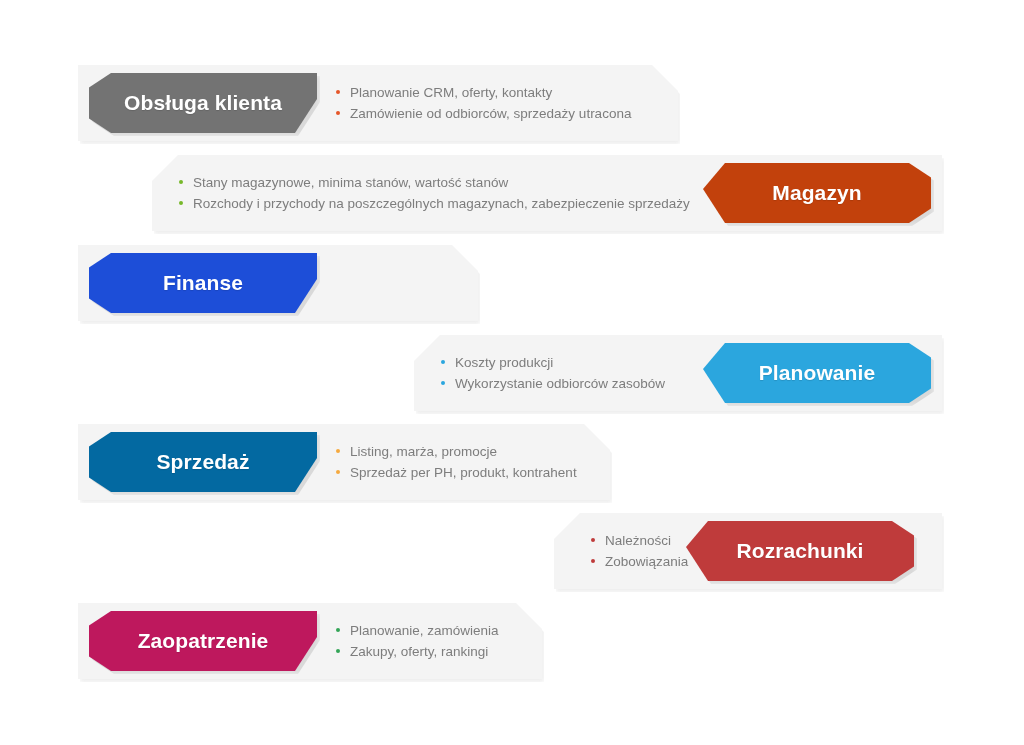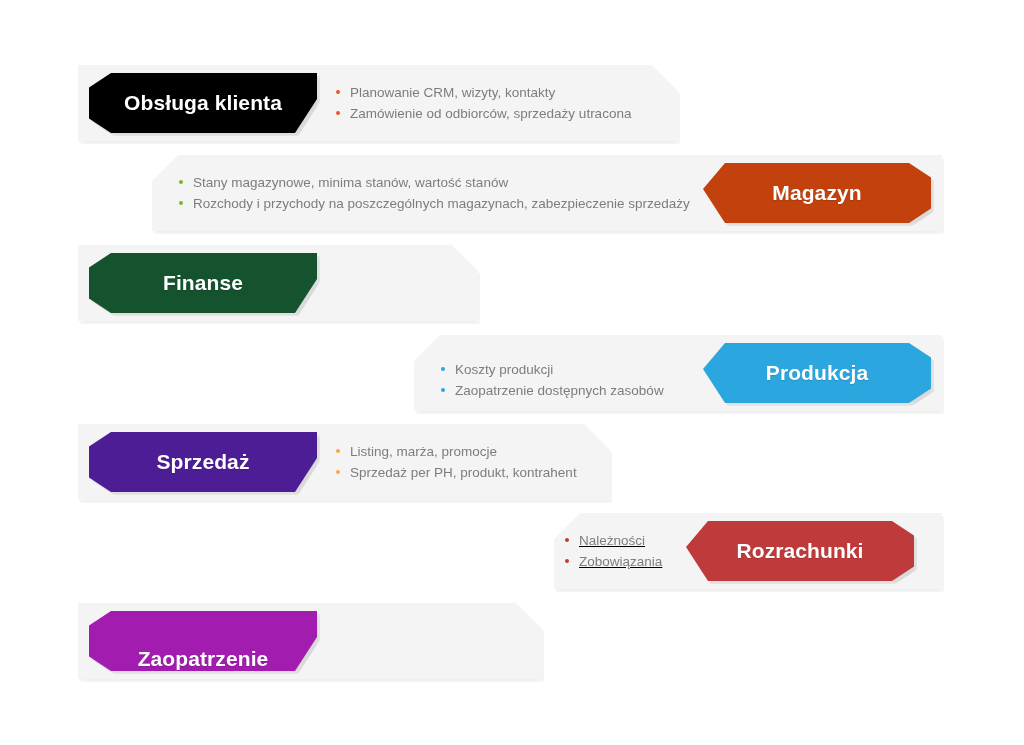--- a/index.html
+++ b/index.html
@@ -149,26 +149,26 @@
 [data-name="module-row-sprzedaz"] .bullets li::before{background:#f5a93f;}
 [data-name="module-row-rozrachunki"] .bullets li::before{background:#bf3b3b;}
 [data-name="module-row-zaopatrzenie"] .bullets li::before{background:#33a457;}</style></head>
 <body>
 
 <div id="diagram" data-name="erp-modules-diagram">
     <div class="row dir-right" data-name="module-row-obsluga-klienta" style="left: 78px; top: 65px; width: 600px;">
       <div class="sheet-shadow" data-name="row-panel-shadow"></div>
       <div class="sheet" data-name="row-panel"></div>
       <ul class="bullets" data-name="module-bullet-list" style="left: 258px;">
-        <li data-name="module-bullet-item" style="--dot: #e55628;">Planowanie CRM, wizyty, kontakty</li>
+        <li data-name="module-bullet-item" style="--dot: #e55628;">Planowanie CRM, oferty, kontakty</li>
         <li data-name="module-bullet-item" style="--dot: #e55628;">Zamówienie od odbiorców, sprzedaży utracona</li>
       </ul>
       <div class="banner-wrap" data-name="module-banner-obsluga-klienta" style="left: 11px; width: 228px;">
         <div class="banner-shadow" data-name="banner-shadow"></div>
-        <div class="banner" data-name="banner-shape" style="background: #000000;">
+        <div class="banner" data-name="banner-shape" style="background: #737373;">
           <span class="banner-label" data-name="banner-label">Obsługa klienta</span>
         </div>
       </div>
     </div>
     <div class="row dir-left" data-name="module-row-magazyn" style="left: 152px; top: 155px; width: 790px;">
       <div class="sheet-shadow" data-name="row-panel-shadow"></div>
       <div class="sheet" data-name="row-panel"></div>
       <ul class="bullets" data-name="module-bullet-list" style="left: 27px;">
         <li data-name="module-bullet-item" style="--dot: #76b82a;">Stany magazynowe, minima stanów, wartość stanów</li>
         <li data-name="module-bullet-item" style="--dot: #76b82a;">Rozchody i przychody na poszczególnych magazynach, zabezpieczenie sprzedaży</li>
@@ -178,70 +178,74 @@
         <div class="banner" data-name="banner-shape" style="background: #c2410c;">
           <span class="banner-label" data-name="banner-label">Magazyn</span>
         </div>
       </div>
     </div>
     <div class="row dir-right" data-name="module-row-finanse" style="left: 78px; top: 245px; width: 400px;">
       <div class="sheet-shadow" data-name="row-panel-shadow"></div>
       <div class="sheet" data-name="row-panel"></div>
       <div class="banner-wrap" data-name="module-banner-finanse" style="left: 11px; width: 228px;">
         <div class="banner-shadow" data-name="banner-shadow"></div>
-        <div class="banner" data-name="banner-shape" style="background: #14532d;">
+        <div class="banner" data-name="banner-shape" style="background: #1d4ed8;">
           <span class="banner-label" data-name="banner-label">Finanse</span>
         </div>
       </div>
     </div>
     <div class="row dir-left" data-name="module-row-produkcja" style="left: 414px; top: 335px; width: 528px;">
       <div class="sheet-shadow" data-name="row-panel-shadow"></div>
       <div class="sheet" data-name="row-panel"></div>
-      <ul class="bullets" data-name="module-bullet-list" style="left: 27px; margin-top: 7px;">
+      <ul class="bullets" data-name="module-bullet-list" style="left: 27px;">
         <li data-name="module-bullet-item" style="--dot: #2ba6de;">Koszty produkcji</li>
-        <li data-name="module-bullet-item" style="--dot: #2ba6de;">Zaopatrzenie dostępnych zasobów</li>
+        <li data-name="module-bullet-item" style="--dot: #2ba6de;">Wykorzystanie odbiorców zasobów</li>
       </ul>
       <div class="banner-wrap" data-name="module-banner-produkcja" style="left: 289px; width: 228px;">
         <div class="banner-shadow" data-name="banner-shadow"></div>
         <div class="banner" data-name="banner-shape" style="background: rgb(43, 166, 222);">
-          <span class="banner-label" data-name="banner-label">Produkcja</span>
+          <span class="banner-label" data-name="banner-label">Planowanie</span>
         </div>
       </div>
     </div>
     <div class="row dir-right" data-name="module-row-sprzedaz" style="left: 78px; top: 424px; width: 532px;">
       <div class="sheet-shadow" data-name="row-panel-shadow"></div>
       <div class="sheet" data-name="row-panel"></div>
       <ul class="bullets" data-name="module-bullet-list" style="left: 258px;">
         <li data-name="module-bullet-item" style="--dot: #f5a93f;">Listing, marża, promocje</li>
         <li data-name="module-bullet-item" style="--dot: #f5a93f;">Sprzedaż per PH, produkt, kontrahent</li>
       </ul>
       <div class="banner-wrap" data-name="module-banner-sprzedaz" style="left: 11px; width: 228px;">
         <div class="banner-shadow" data-name="banner-shadow"></div>
-        <div class="banner" data-name="banner-shape" style="background: #4c1d95;">
+        <div class="banner" data-name="banner-shape" style="background: #0369a1;">
           <span class="banner-label" data-name="banner-label">Sprzedaż</span>
         </div>
       </div>
     </div>
     <div class="row dir-left" data-name="module-row-rozrachunki" style="left: 554px; top: 513px; width: 388px;">
       <div class="sheet-shadow" data-name="row-panel-shadow"></div>
       <div class="sheet" data-name="row-panel"></div>
-      <ul class="bullets" data-name="module-bullet-list" style="left: 11px; text-decoration: underline;">
+      <ul class="bullets" data-name="module-bullet-list" style="left: 37px;">
         <li data-name="module-bullet-item" style="--dot: #bf3b3b;">Należności</li>
         <li data-name="module-bullet-item" style="--dot: #bf3b3b;">Zobowiązania</li>
       </ul>
       <div class="banner-wrap" data-name="module-banner-rozrachunki" style="left: 132px; width: 228px;">
         <div class="banner-shadow" data-name="banner-shadow"></div>
         <div class="banner" data-name="banner-shape" style="background: rgb(191, 59, 59);">
           <span class="banner-label" data-name="banner-label">Rozrachunki</span>
         </div>
       </div>
     </div>
     <div class="row dir-right" data-name="module-row-zaopatrzenie" style="left: 78px; top: 603px; width: 464px;">
       <div class="sheet-shadow" data-name="row-panel-shadow"></div>
       <div class="sheet" data-name="row-panel"></div>
+      <ul class="bullets" data-name="module-bullet-list" style="left: 258px;">
+        <li data-name="module-bullet-item" style="--dot: #33a457;">Planowanie, zamówienia</li>
+        <li data-name="module-bullet-item" style="--dot: #33a457;">Zakupy, oferty, rankingi</li>
+      </ul>
       <div class="banner-wrap" data-name="module-banner-zaopatrzenie" style="left: 11px; width: 228px;">
         <div class="banner-shadow" data-name="banner-shadow"></div>
-        <div class="banner" data-name="banner-shape" style="background: #a21caf; align-items: flex-end;">
+        <div class="banner" data-name="banner-shape" style="background: #be185d;">
           <span class="banner-label" data-name="banner-label">Zaopatrzenie</span>
         </div>
       </div>
     </div>
   </div>
 
 </body></html>

